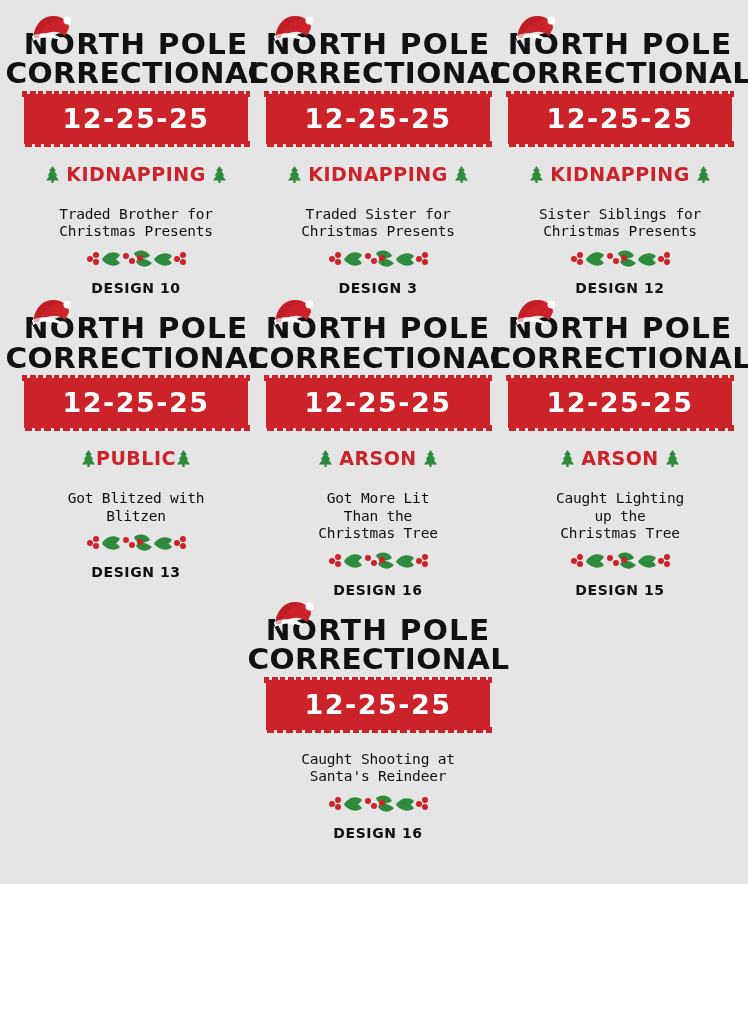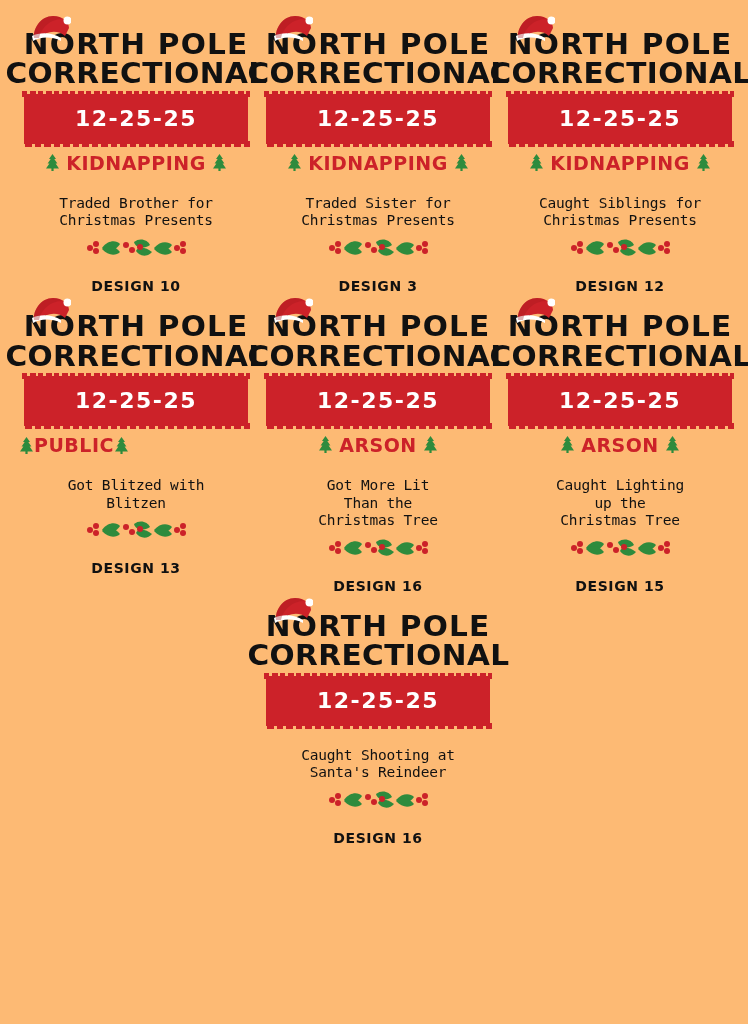--- a/index.html
+++ b/index.html
@@ -5,22 +5,22 @@
   * { box-sizing: border-box; }
   html, body {
     margin: 0; padding: 0;
     width: 748px; height: 1024px;
     background: #ffffff;
     font-family: "Liberation Sans", sans-serif;
   }
   #sheet {
     position: relative;
     width: 748px;
-    height: 1024px;
-    background: #fdba74;
+    height: 884px;
+    background: #e5e5e5;
     overflow: hidden;
     padding-left: 8px;
   }
   .grid {
     display: flex;
     flex-wrap: wrap;
     justify-content: center;
     padding-top: 26px;
   }
   .design-card {
@@ -93,35 +93,35 @@
     background:
       repeating-linear-gradient(90deg,
         transparent 0px, transparent 3px,
         #cc2229 3px, #cc2229 10px,
         transparent 10px, transparent 13px,
         #cc2229 13px, #cc2229 19px);
   }
   .date-text {
     font-family: "DejaVu Sans", sans-serif;
     font-weight: 700;
-    font-size: 22px;
+    font-size: 27px;
     color: #ffffff;
     letter-spacing: 1.5px;
     position: relative;
     z-index: 2;
     white-space: nowrap;
   }
 
   
   .charge-row {
     display: flex;
-    align-items: flex-start;
+    align-items: center;
     justify-content: center;
     gap: 6px;
-    margin-top: 10px;
+    margin-top: 21px;
     width: 100%;
   }
   .charge-row.stacked { flex-direction: column; gap: 0; }
   .charge-text {
     font-family: "DejaVu Sans", sans-serif;
     font-weight: 700;
     font-size: 19px;
     color: #cc2229;
     letter-spacing: 0.5px;
     text-align: center;
@@ -145,21 +145,21 @@
     line-height: 1.22;
     letter-spacing: -0.2px;
     white-space: pre-line;
   }
 
   
   .holly { margin-top: 8px; width: 120px; height: 20px; }
 
   
   .design-label {
-    margin-top: 20px;
+    margin-top: 11px;
     font-family: "DejaVu Sans", sans-serif;
     font-weight: 700;
     font-size: 14px;
     color: #111111;
     letter-spacing: 0.6px;
   }
 </style>
 </head>
 <body>
 
@@ -275,21 +275,21 @@
     </div>
     <div class="charge-row">
           <svg class="tree" viewBox="0 0 15 17">
             <path d="M7.5 0 L11 5 L9.3 5 L12.4 9.5 L10.6 9.5 L14 14.5 L8.6 14.5 L8.6 17 L6.4 17 L6.4 14.5 L1 14.5 L4.4 9.5 L2.6 9.5 L5.7 5 L4 5 Z" fill="#2e8b3d"></path>
           </svg>
           <span class="charge-text">KIDNAPPING</span>
           <svg class="tree" viewBox="0 0 15 17">
             <path d="M7.5 0 L11 5 L9.3 5 L12.4 9.5 L10.6 9.5 L14 14.5 L8.6 14.5 L8.6 17 L6.4 17 L6.4 14.5 L1 14.5 L4.4 9.5 L2.6 9.5 L5.7 5 L4 5 Z" fill="#2e8b3d"></path>
           </svg>
         </div>
-    <div class="desc">Caught Siblings for
+    <div class="desc">Sister Siblings for
 Christmas Presents</div>
     <svg class="holly" viewBox="0 0 120 20">
       <g>
         <circle cx="14" cy="10" r="3" fill="#cc2229"></circle>
         <circle cx="20" cy="6" r="3" fill="#cc2229"></circle>
         <circle cx="20" cy="13" r="3" fill="#cc2229"></circle>
         <path d="M26 10 C32 2 40 2 44 6 C40 12 32 16 26 10 Z" fill="#2e8b3d"></path>
         <path d="M26 11 C32 18 40 18 44 14 C40 8 32 6 26 11 Z" fill="#2e8b3d"></path>
         <circle cx="50" cy="7" r="3" fill="#cc2229"></circle>
         <circle cx="56" cy="12" r="3" fill="#cc2229"></circle>

